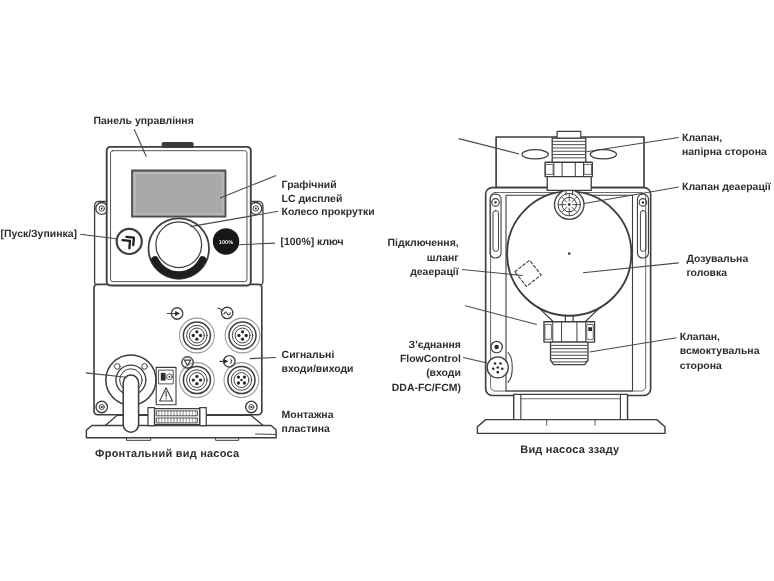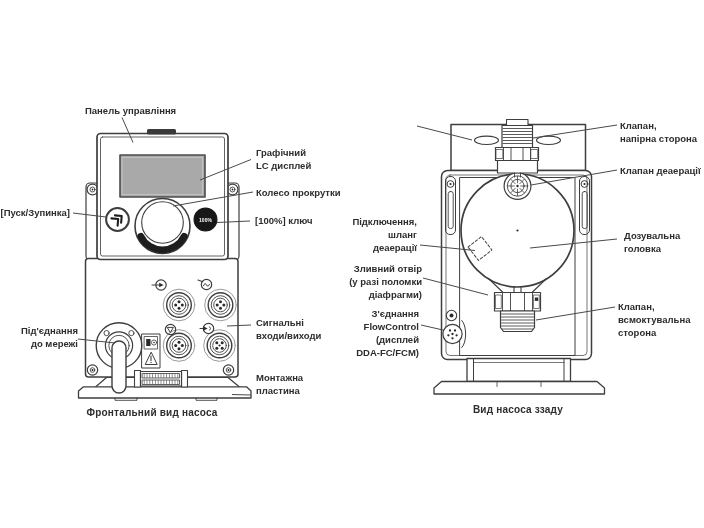--- a/index.html
+++ b/index.html
@@ -286,46 +286,41 @@
     <path d="M617,170 L531,185"></path>
     <path d="M420,245 L475,250.5"></path>
     <path d="M617,239 L530,248"></path>
     <path d="M423,278 L488,295"></path>
     <path d="M421,325 L443,330"></path>
     <path d="M615,307 L536,320"></path>
   </g>
 </svg>
 
 <div class="lbl" style="left:85px;top:104px;">Панель управління</div>
-<div class="lbl" style="left:256px;top:146px;">Графічний
+<div class="lbl" style="left:256px;top:162px;">Графічний
 LC дисплей</div>
 <div class="lbl" style="left:256px;top:186px;">Колесо прокрутки</div>
 <div class="lbl r" style="left:0px;top:206px;width:70px;">[Пуск/Зупинка]</div>
 <div class="lbl" style="left:255px;top:214px;">[100%] ключ</div>
-<div class="lbl r" style="left:0px;top:324px;width:78px;">Під'єднання
-до мережі</div>
 <div class="lbl" style="left:256px;top:316px;">Сигнальні
 входи/виходи</div>
 <div class="lbl" style="left:256px;top:371px;">Монтажна
 пластина</div>
 <div class="lbl c caption" style="left:52px;top:406px;width:200px;">Фронтальний вид насоса</div>
 
 <div class="lbl" style="left:620px;top:119px;">Клапан,
 напірна сторона</div>
 <div class="lbl" style="left:620px;top:164px;">Клапан деаерації</div>
 <div class="lbl r" style="left:337px;top:215px;width:80px;">Підключення,
 шланг
 деаерації</div>
 <div class="lbl" style="left:624px;top:229px;">Дозувальна
 головка</div>
-<div class="lbl r" style="left:330px;top:262px;width:92px;">Зливний отвір
-(у разі поломки
-діафрагми)</div>
 <div class="lbl r" style="left:325px;top:307px;width:94px;">З'єднання
 FlowControl
-(дисплей
+(входи
 DDA-FC/FCM)</div>
 <div class="lbl" style="left:618px;top:300px;">Клапан,
 всмоктувальна
 сторона</div>
 <div class="lbl c caption" style="left:418px;top:403px;width:200px;">Вид насоса ззаду</div>
 
 </div>
 
 </body></html>

